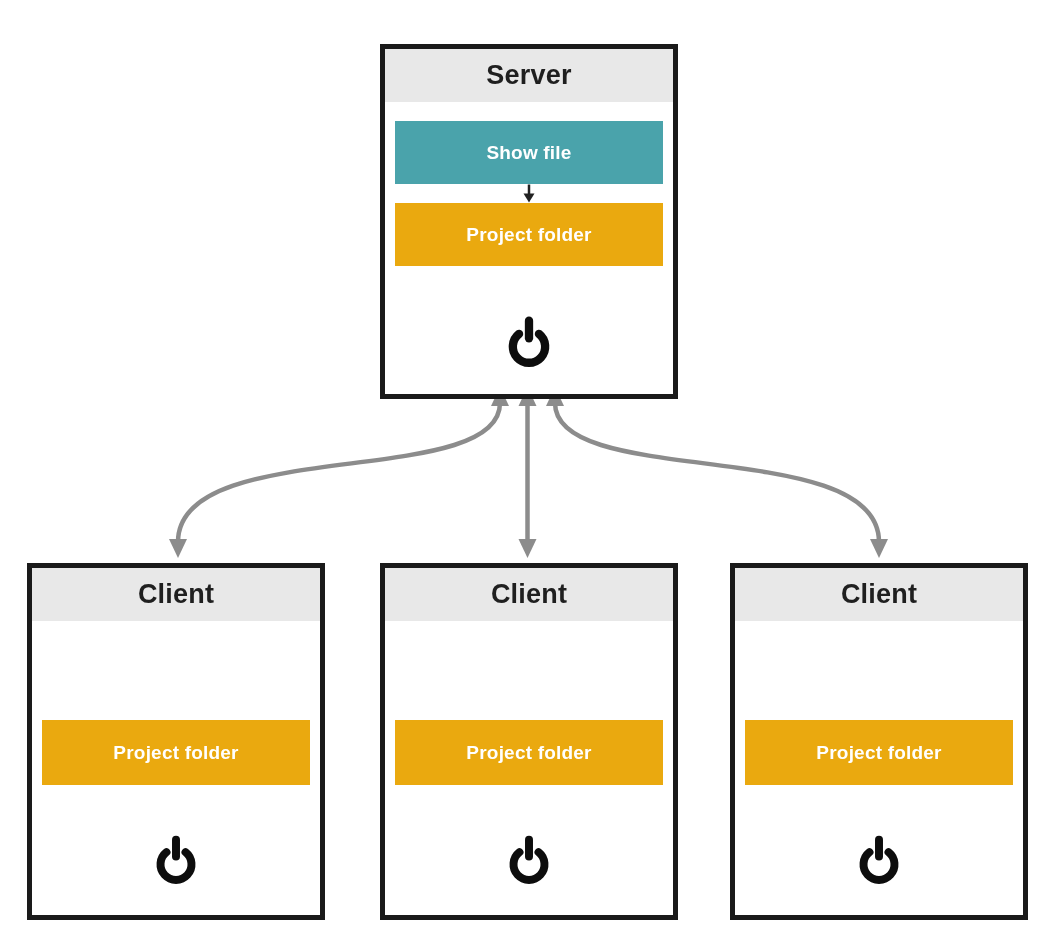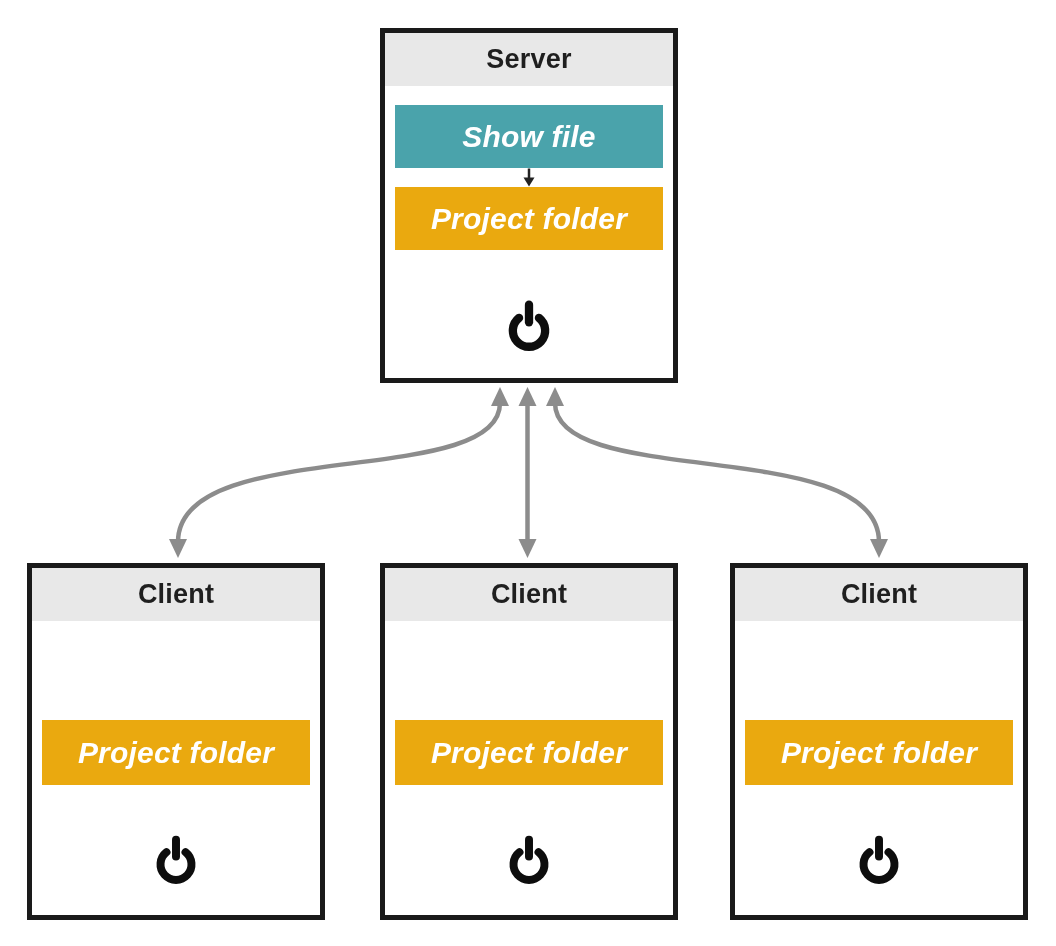--- a/index.html
+++ b/index.html
@@ -16,21 +16,21 @@
     left: 0; top: 0;
     width: 1056px; height: 946px;
     pointer-events: none;
   }
   .node {
     position: absolute;
     box-sizing: border-box;
     border: 5px solid var(--border, #1A1A1A);
     background: #ffffff;
   }
-  .server-node  { left: 380px; top: 28px;  width: 298px; height: 355px; }
+  .server-node  { left: 380px; top: 44px;  width: 298px; height: 355px; }
   .client-node-1 { left: 27px;  top: 563px; width: 298px; height: 357px; }
   .client-node-2 { left: 380px; top: 563px; width: 298px; height: 357px; }
   .client-node-3 { left: 730px; top: 563px; width: 298px; height: 357px; }
   .node-header {
     height: 53px;
     background: var(--header-gray, #E8E8E8);
     display: flex;
     align-items: center;
     justify-content: center;
   }
@@ -41,23 +41,22 @@
     letter-spacing: 0.2px;
   }
   .btn {
     width: 268px;
     margin: 0 auto;
     display: flex;
     align-items: center;
     justify-content: center;
     color: #ffffff;
     font-weight: bold;
-    font-size: 30px;
+    font-size: 19px;
     letter-spacing: 0.2px;
-    font-style: italic;
   }
   .btn-teal   { background: var(--show-file-teal, #4AA3AB); height: 63px; margin-top: 19px; }
   .server-node .btn-orange { background: var(--project-folder-orange, #EAA90F); height: 63px; }
   .client-orange { background: var(--project-folder-orange, #EAA90F); height: 65px; margin-top: 99px; }
   .arrow-zone {
     height: 19px;
     display: flex;
     align-items: center;
     justify-content: center;
   }

